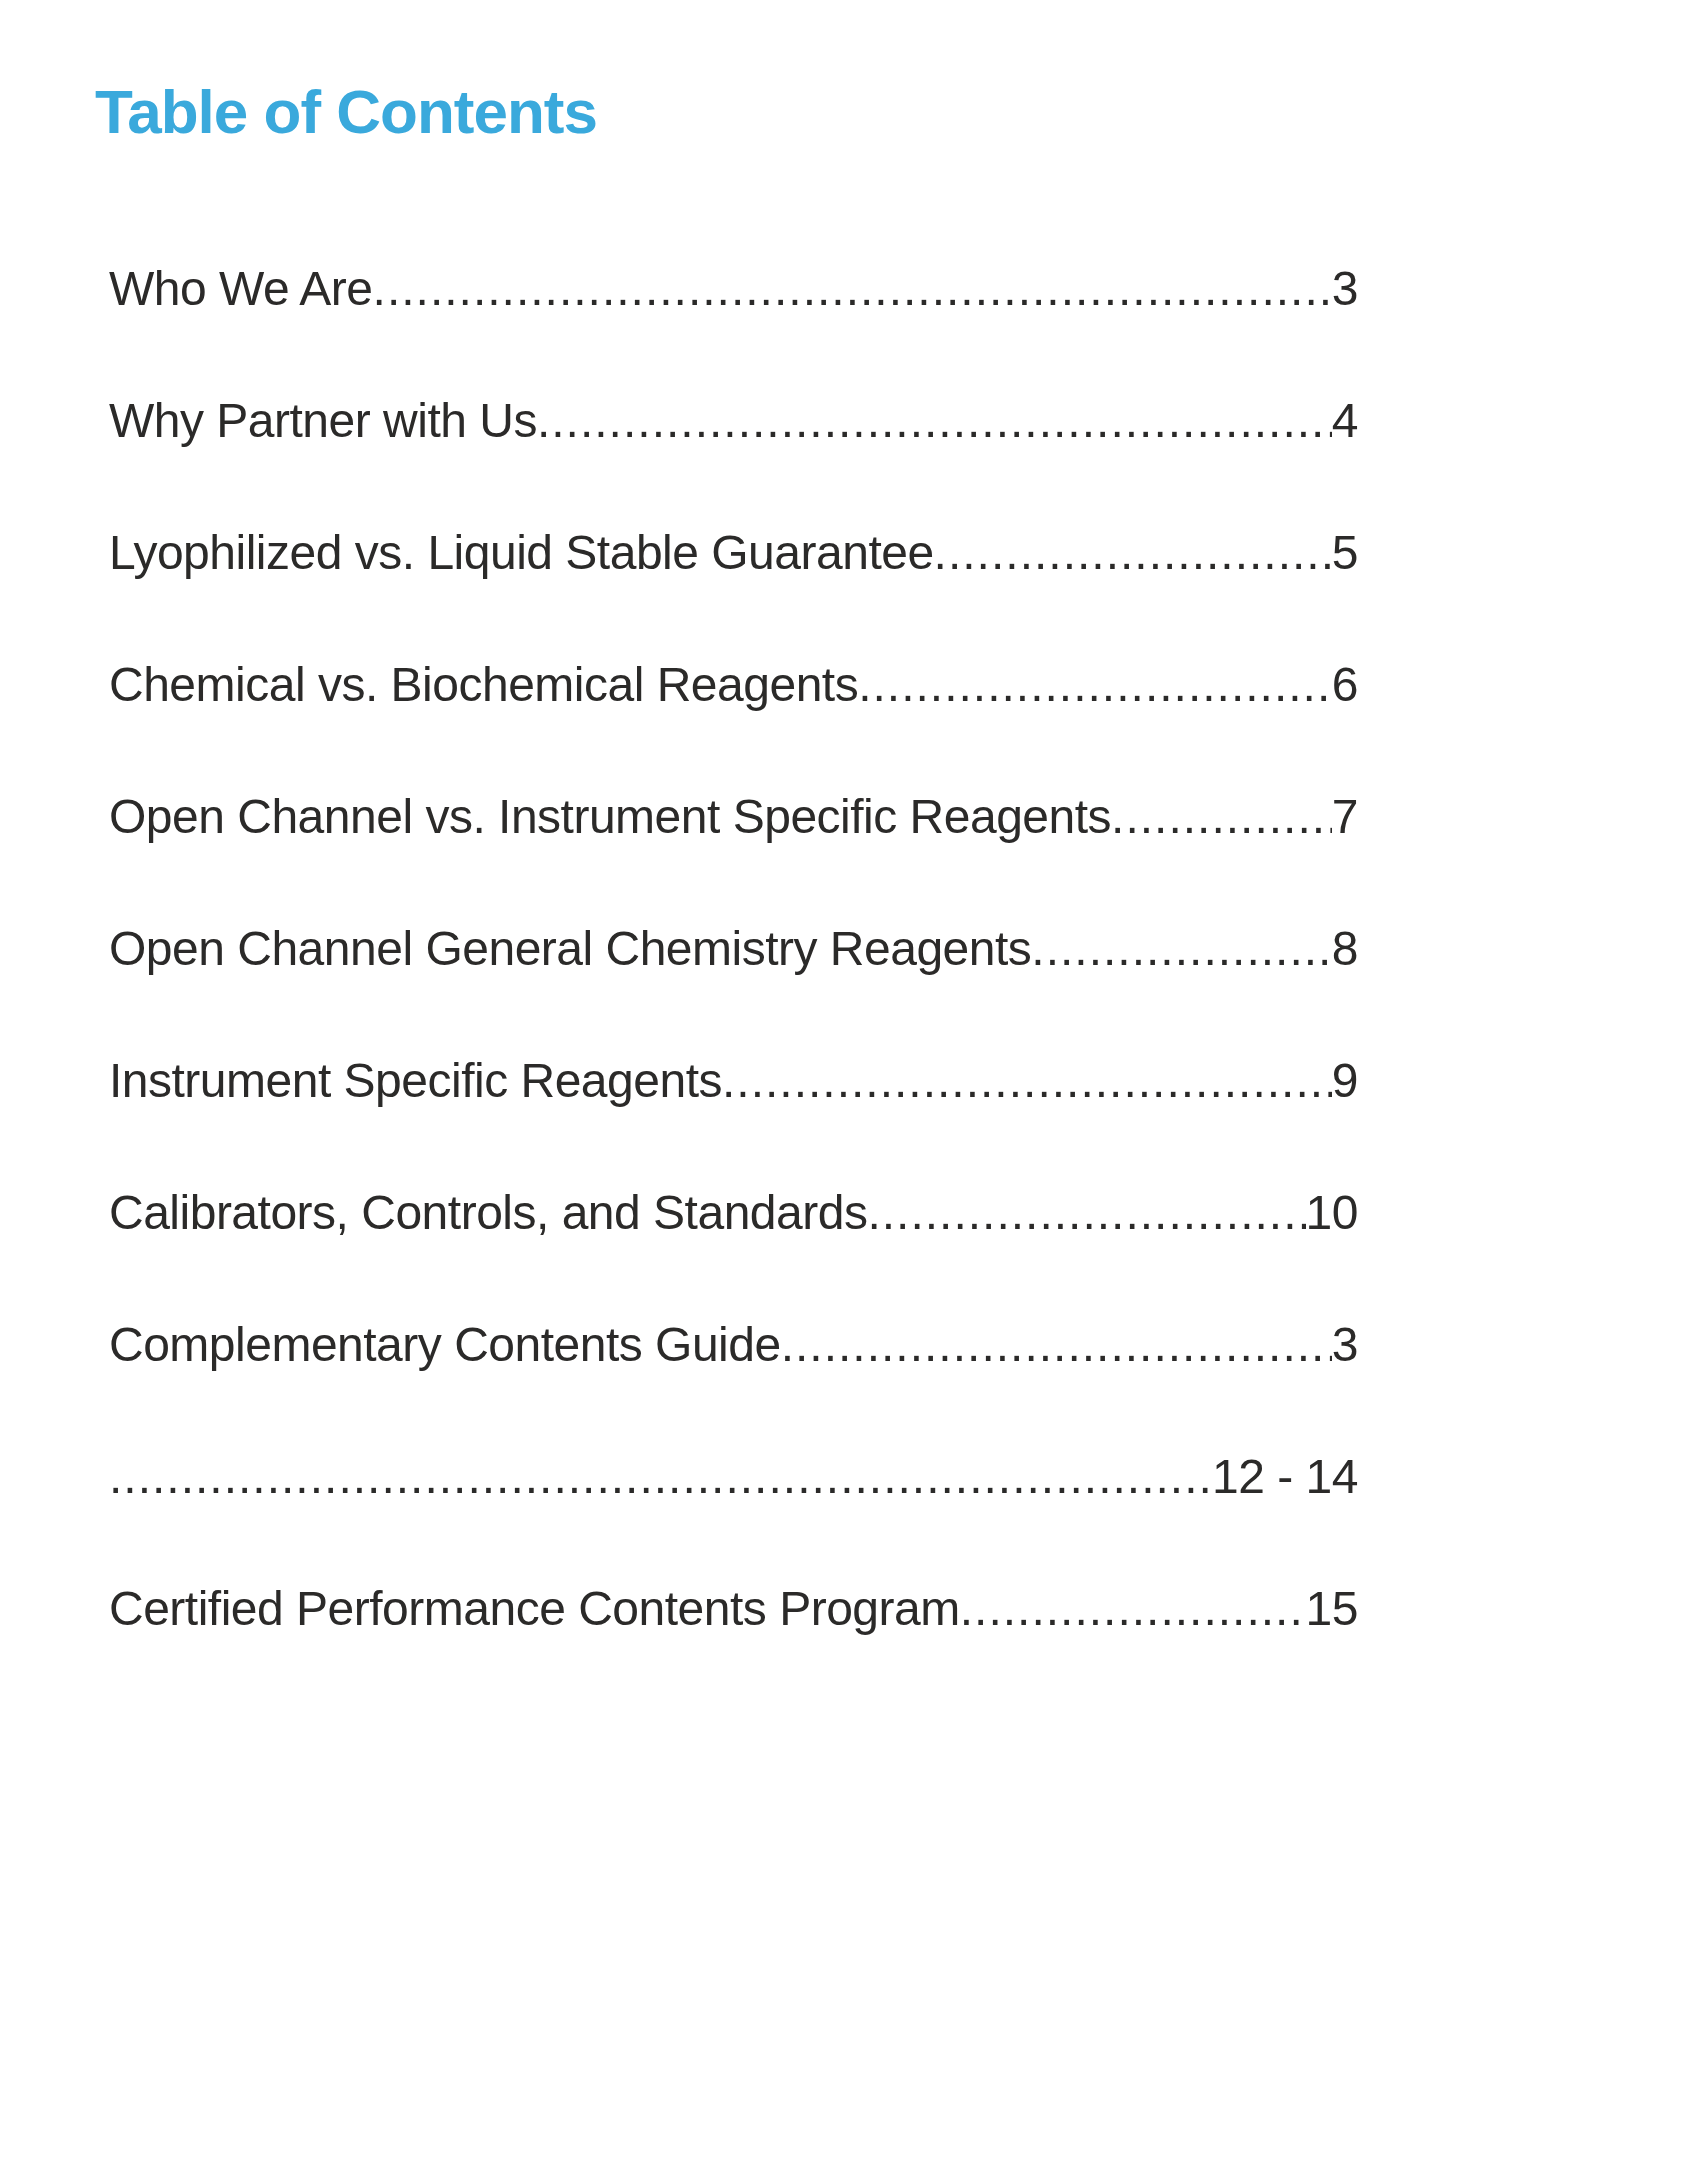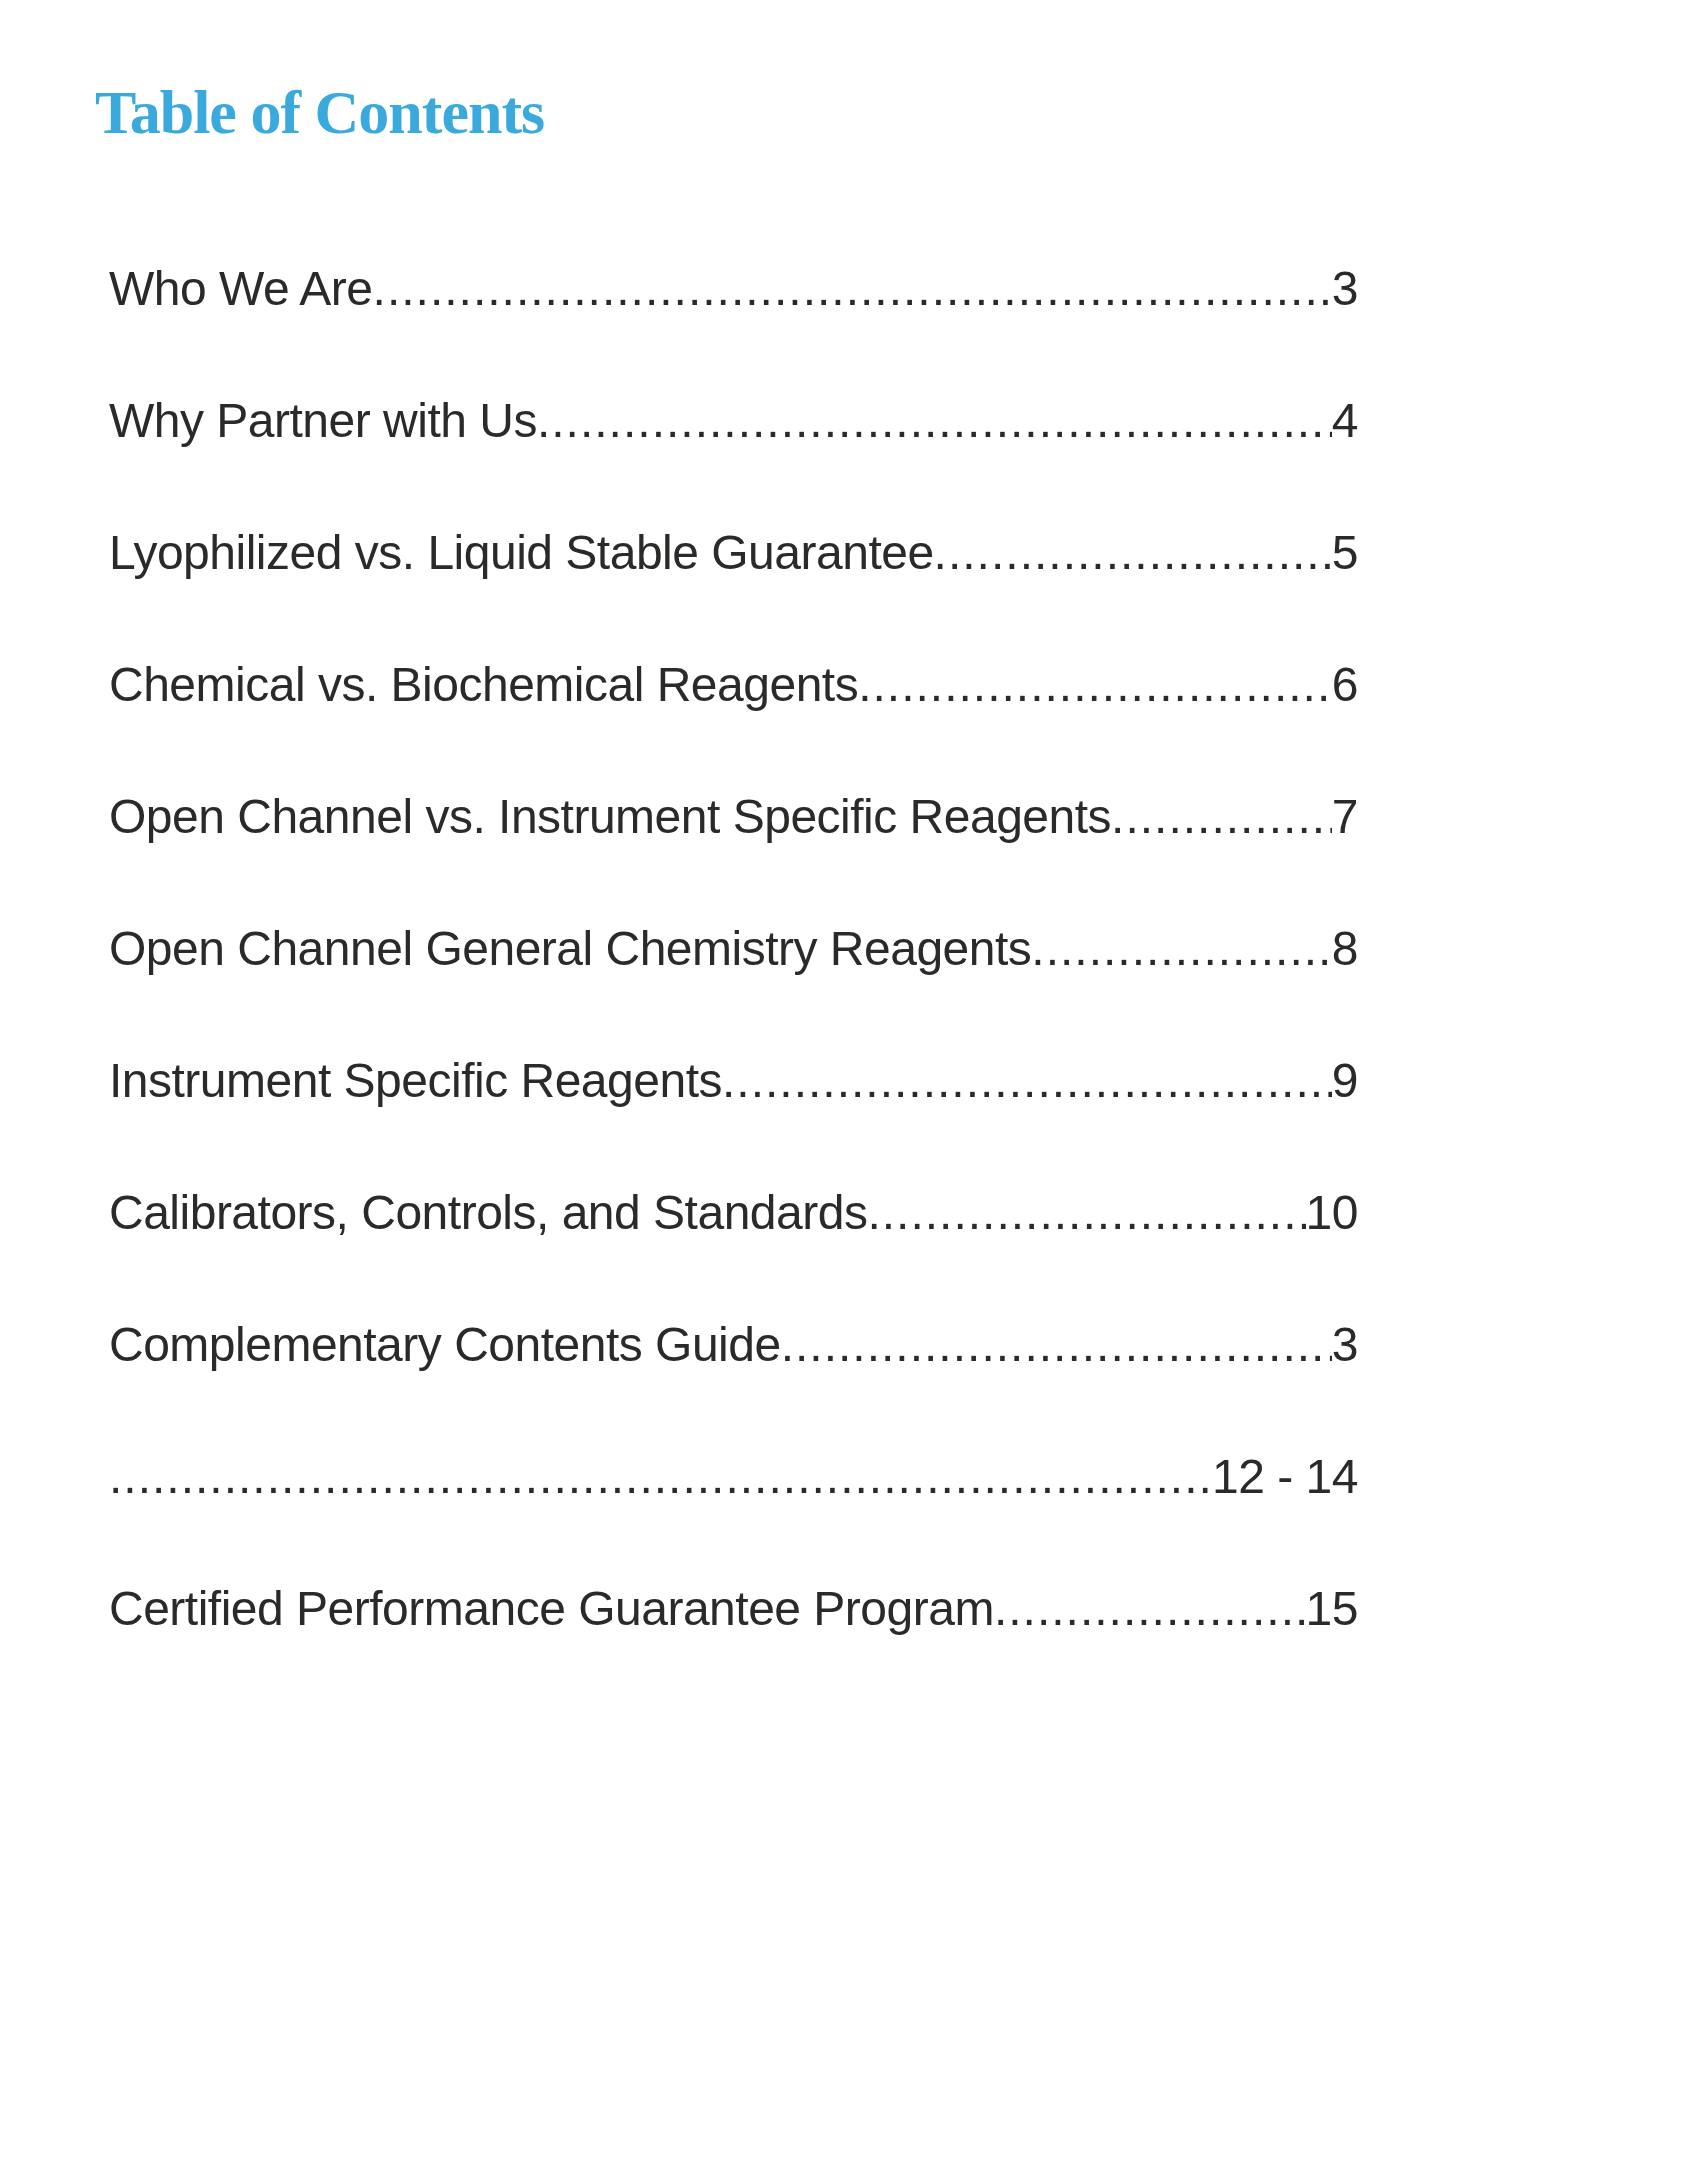--- a/index.html
+++ b/index.html
@@ -18,21 +18,21 @@
   .page-title {
     position: absolute;
     left: 95px;
     top: 81px;
     margin: 0;
     font-size: 62px;
     line-height: 1;
     font-weight: 700;
     letter-spacing: -1px;
     color: #3AA9DC;
-    font-family: Liberation Serif, serif;
+    font-family: Liberation Sans, sans-serif;
   }
   .toc-list {
     position: absolute;
     left: 109px;
     top: 263px;
     width: 1249px;
   }
   .toc-row {
     display: flex;
     align-items: baseline;
@@ -125,20 +125,20 @@
       <span class="toc-dots" aria-hidden="true"></span>
       <span class="toc-page">3</span>
     </div>
 
     <div class="toc-row">
       <span class="toc-dots" aria-hidden="true"></span>
       <span class="toc-page">12 - 14</span>
     </div>
 
     <div class="toc-row">
-      <span class="toc-label">Certified Performance Guarantee Program</span>
+      <span class="toc-label">Certified Performance Contents Program</span>
       <span class="toc-dots" aria-hidden="true"></span>
       <span class="toc-page">15</span>
     </div>
 
   </div>
 </div>
 
 
 </body></html>

